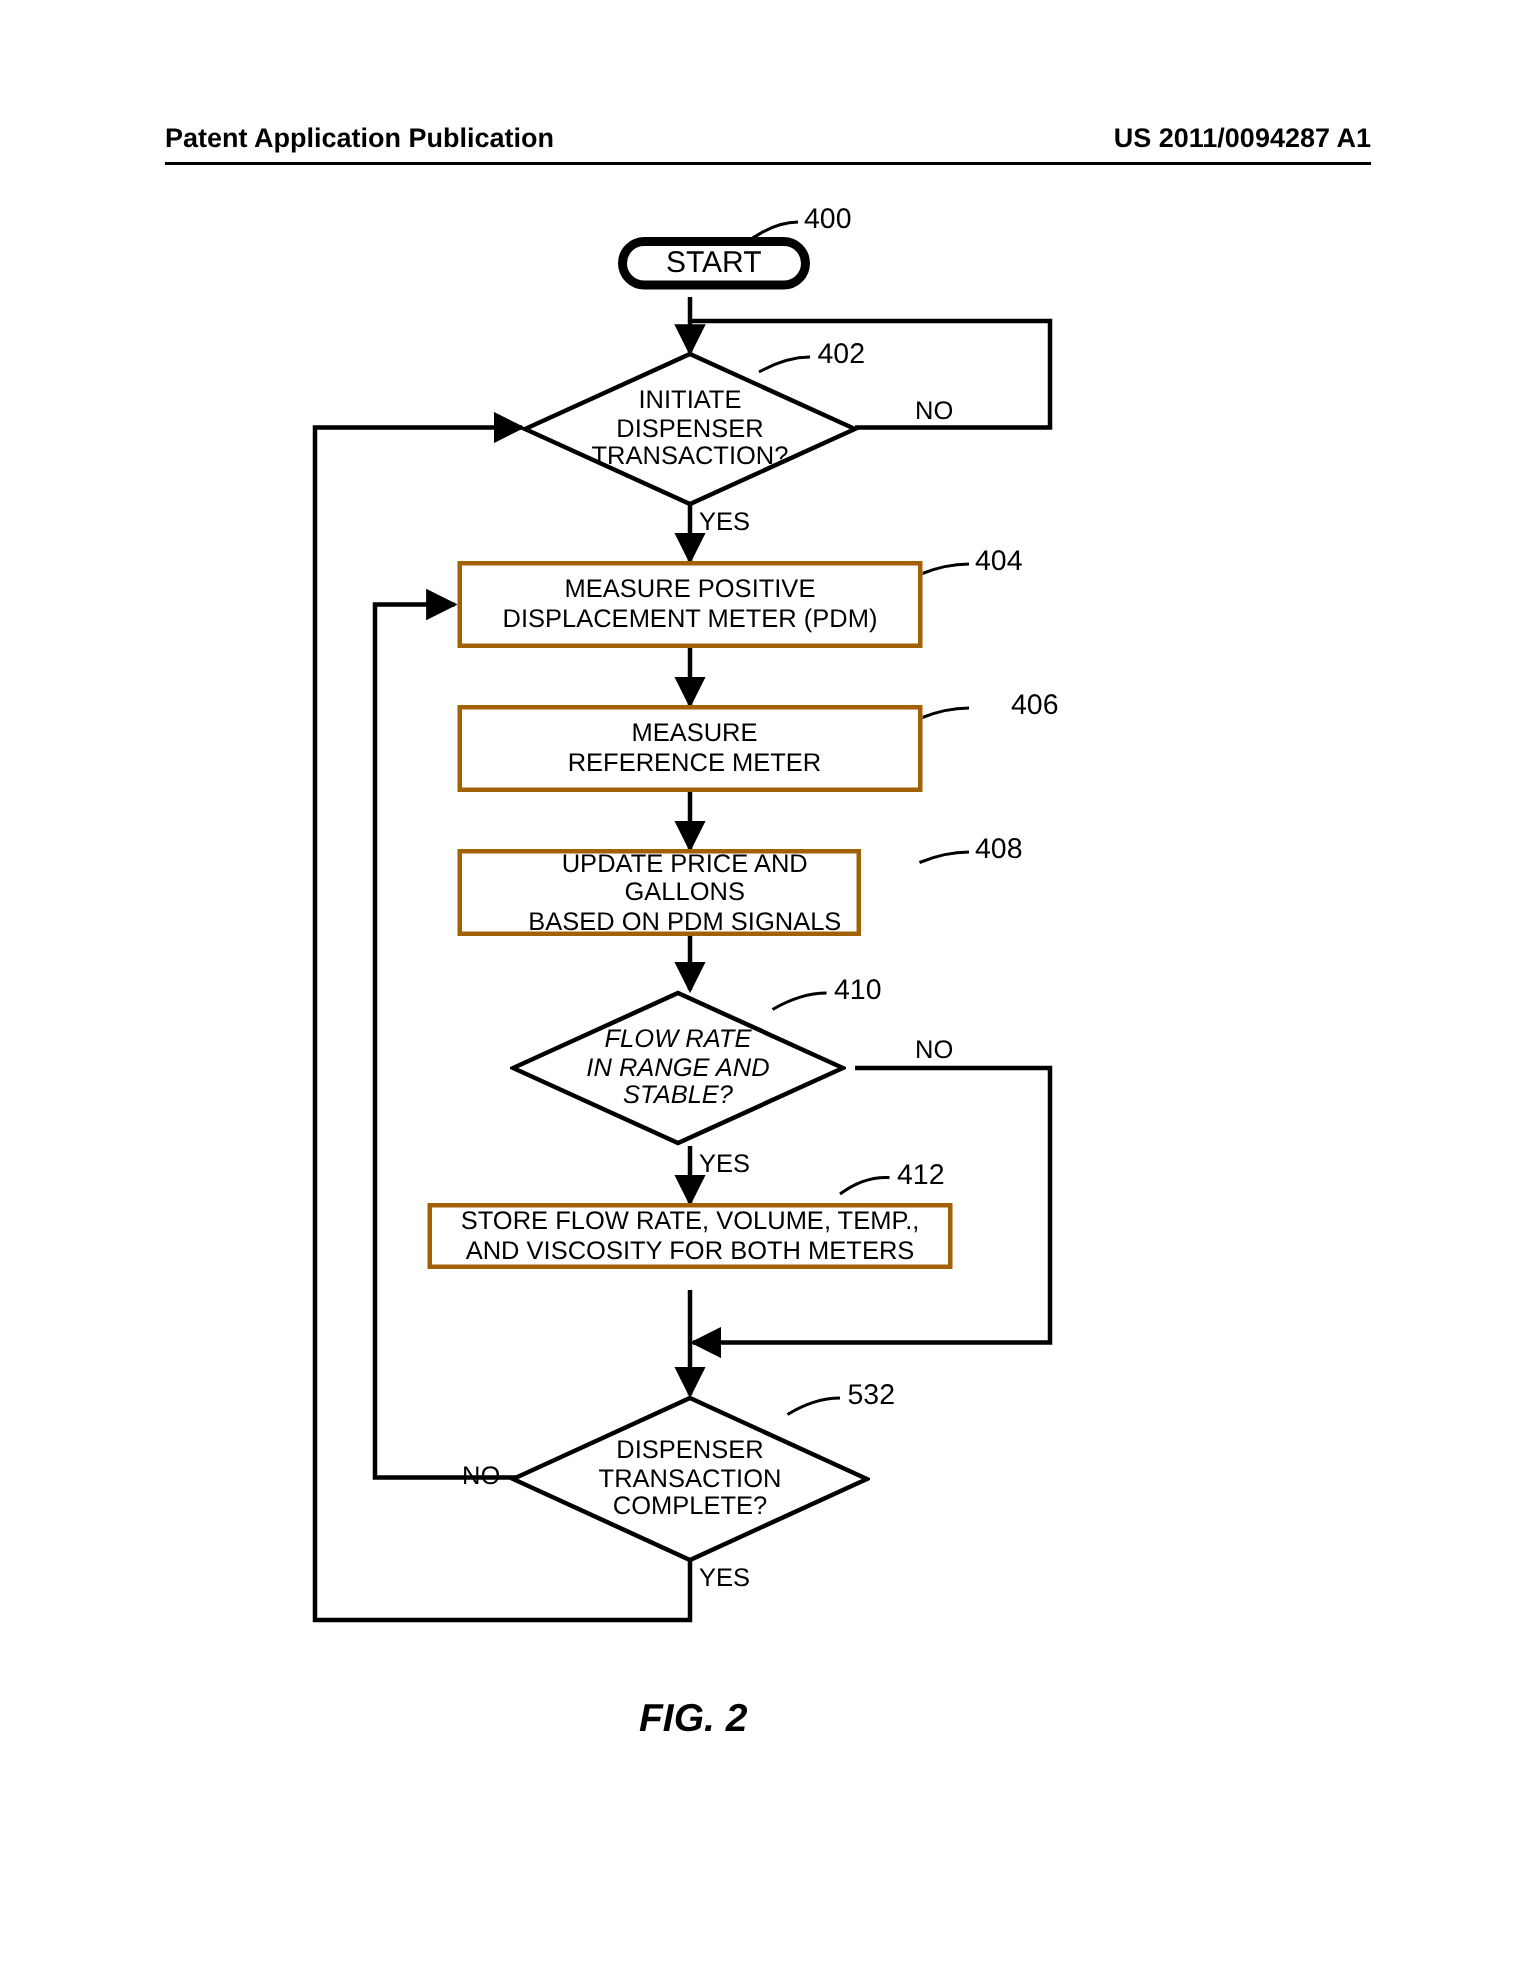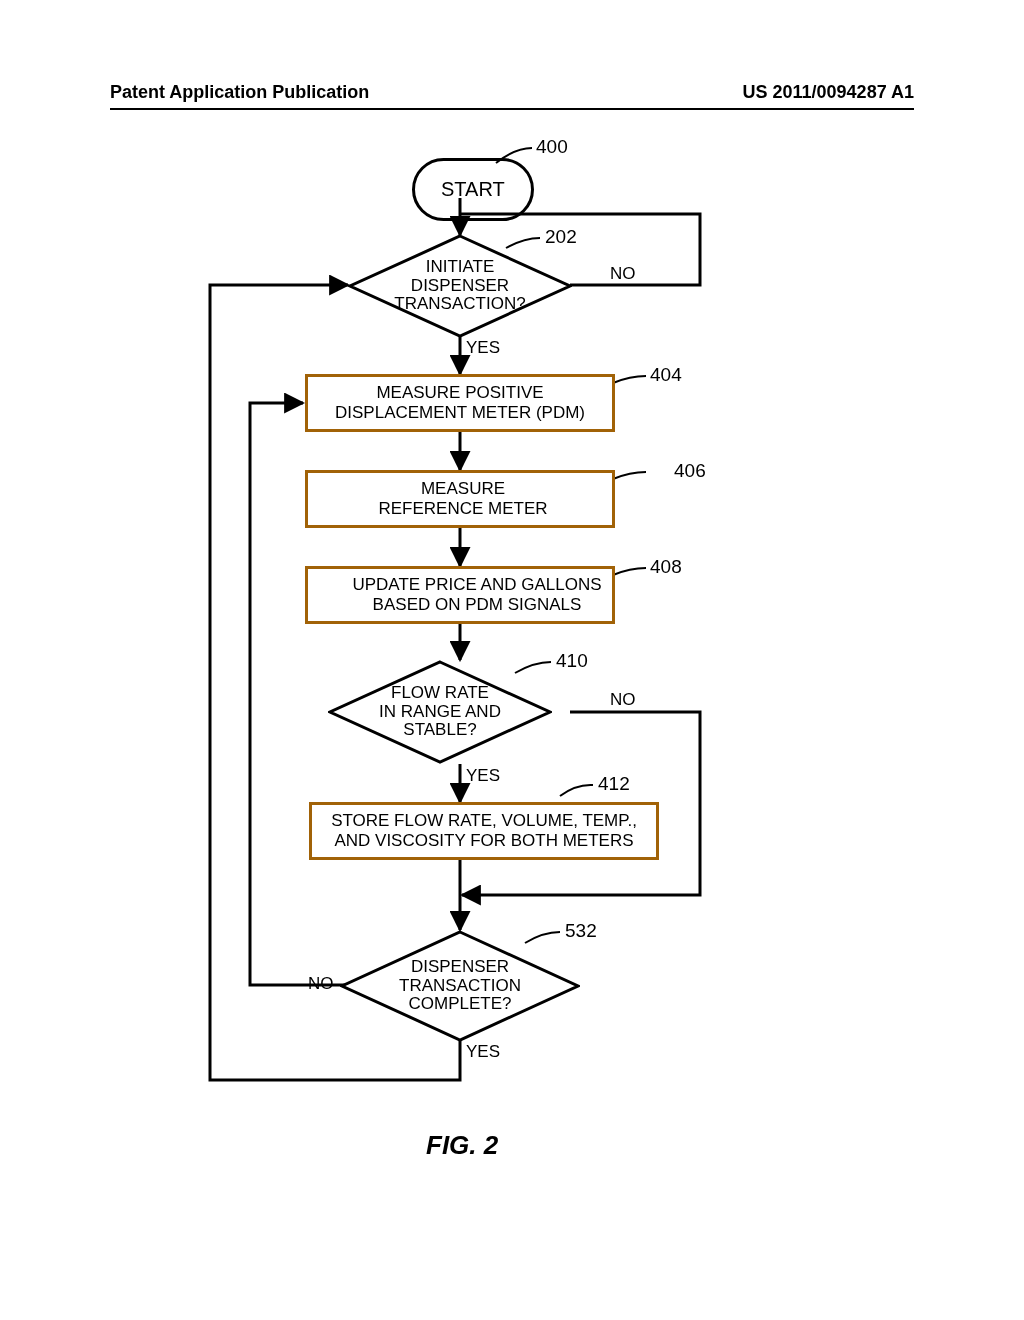--- a/index.html
+++ b/index.html
@@ -44,23 +44,23 @@
     position: absolute;
     text-align: center;
     font-size: 17px;
     line-height: 1.15;
     display: flex;
     align-items: center;
     justify-content: center;
   }
 
   .terminator {
-    border: 3px solid #000000;
+    border: 6px solid #000000;
     border-radius: 999px;
-    padding: 17px 26px;
+    padding: 0 26px;
     font-size: 20px;
   }
 
   .process {
     border: 3px solid #a16207;
     background: #fff;
     padding: 8px 10px;
   }
 
   .decision-wrap { position: absolute; }
@@ -158,50 +158,50 @@
     <span>START</span>
   </div>
   <div class="ref-label" style="left:536px; top:6px;">400</div>
 
   <div class="decision-wrap" style="left:348px; top:104px; width:224px; height:104px;">
     <svg width="224" height="104">
         <polygon points="112,2 222,52 112,102 2,52" fill="#fff" stroke="#000" stroke-width="3"></polygon>
       </svg>
     <div class="decision-text">INITIATE<br>DISPENSER<br>TRANSACTION?</div>
   </div>
-  <div class="ref-label" style="left:545px; top:96px;">202</div>
+  <div class="ref-label" style="left:545px; top:96px;">402</div>
   <div class="edge-label" style="left:466px; top:208px;">YES</div>
   <div class="edge-label" style="left:610px; top:134px;">NO</div>
 
   <div class="node process" style="left:305px; top:244px; width:310px; height:58px;">
     <span>MEASURE POSITIVE<br>DISPLACEMENT METER (PDM)</span>
   </div>
   <div class="ref-label" style="left:650px; top:234px;">404</div>
 
   <div class="node process" style="left:305px; top:340px; width:310px; height:58px;padding-left:16px;">
     <span>MEASURE<br>REFERENCE METER</span>
   </div>
   <div class="ref-label" style="left:650px; top:330px;margin-left:24px;">406</div>
 
-  <div class="node process" style="left:305px; top:436px; width:310px; height:58px;padding-left:44px;">
+  <div class="node process" style="left:305px; top:436px; width:269px; height:58px;padding-left:44px;">
     <span>UPDATE PRICE AND GALLONS<br>BASED ON PDM SIGNALS</span>
   </div>
   <div class="ref-label" style="left:650px; top:426px;">408</div>
 
-  <div class="decision-wrap" style="left:328px; top:530px; width:224px; height:104px;">
+  <div class="decision-wrap" style="left:340px; top:530px; width:224px; height:104px;font-style:italic;">
     <svg width="224" height="104">
         <polygon points="112,2 222,52 112,102 2,52" fill="#fff" stroke="#000" stroke-width="3"></polygon>
       </svg>
     <div class="decision-text">FLOW RATE<br>IN RANGE AND<br>STABLE?</div>
   </div>
   <div class="ref-label" style="left:556px; top:520px;">410</div>
   <div class="edge-label" style="left:466px; top:636px;">YES</div>
   <div class="edge-label" style="left:610px; top:560px;">NO</div>
 
-  <div class="node process" style="left:285px; top:672px; width:350px; height:58px;margin-left:24px;">
+  <div class="node process" style="left:285px; top:672px; width:350px; height:44px;">
     <span>STORE FLOW RATE, VOLUME, TEMP.,<br>AND VISCOSITY FOR BOTH METERS</span>
   </div>
   <div class="ref-label" style="left:598px; top:643px;">412</div>
 
   <div class="decision-wrap" style="left:340px; top:800px; width:240px; height:112px;">
     <svg width="240" height="112">
         <polygon points="120,2 238,56 120,110 2,56" fill="#fff" stroke="#000" stroke-width="3"></polygon>
       </svg>
     <div class="decision-text">DISPENSER<br>TRANSACTION<br>COMPLETE?</div>
   </div>

